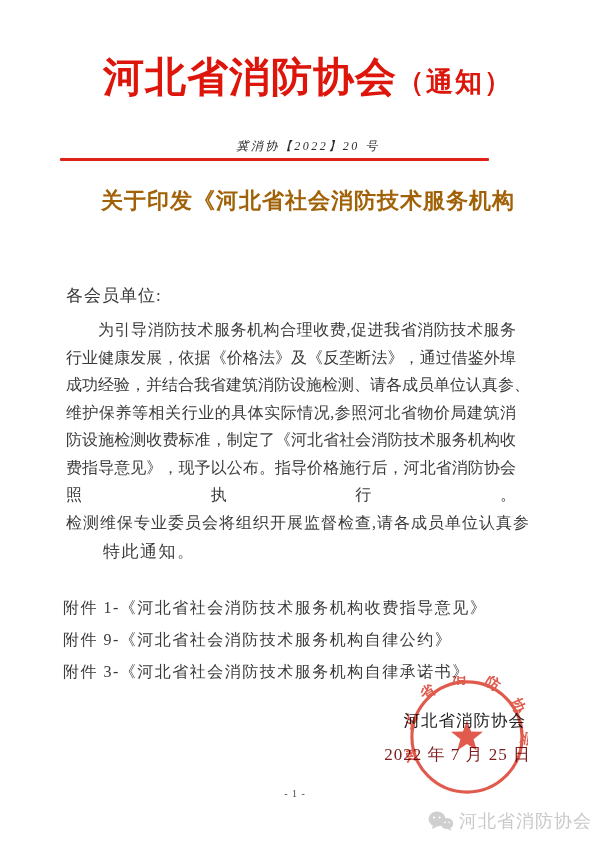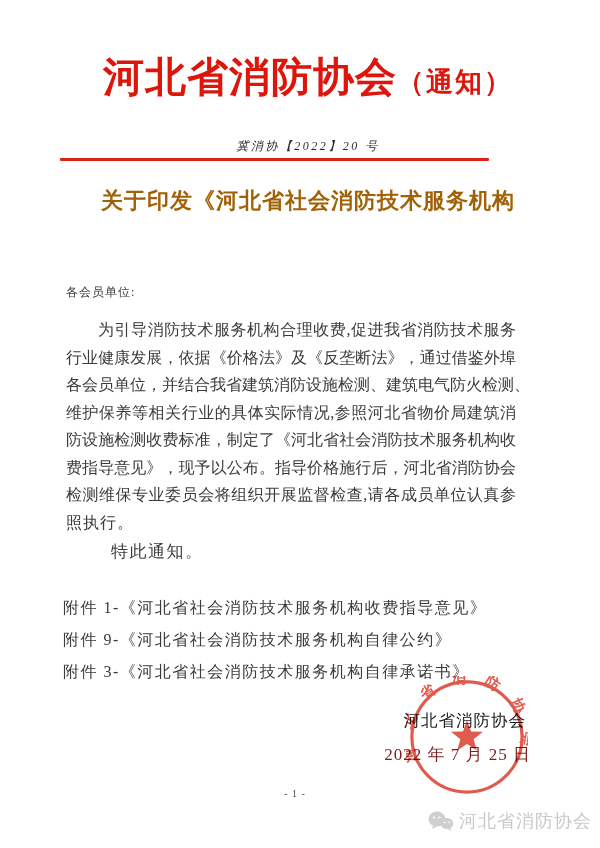--- a/index.html
+++ b/index.html
@@ -57,41 +57,41 @@
     font-size: 22px;
     line-height: 34px;
     color: #a16207;
     letter-spacing: 1px;
   }
 
   
   .salutation {
     position: absolute;
     top: 284px; left: 58px;
-    font-size: 12px;
+    font-size: 17px;
     letter-spacing: 1px;
   }
   .body-lines {
     position: absolute;
     top: 316px; left: 58px;
     width: 450px;
     font-size: 16px;
   }
   .body-lines div {
     height: 27.5px;
     line-height: 27.5px;
     text-align: justify;
     text-align-last: justify;
     white-space: nowrap;
   }
   .body-lines div:first-child { text-indent: 2em; }
   .body-lines div:last-child { text-align-last: left; letter-spacing: 1px; }
   .closing {
     position: absolute;
-    top: 540px; left: 69px;
+    top: 540px; left: 61px;
     font-size: 17px;
     text-indent: 2em;
     letter-spacing: 1.5px;
   }
 
   
   .attachments {
     position: absolute;
     top: 592px; left: 55px;
     font-size: 16px;
@@ -164,26 +164,26 @@
 
   <div class="notice-title">
     <div>关于印发《河北省社会消防技术服务机构</div>
   </div>
 
   <div class="salutation">各会员单位:</div>
 
   <div class="body-lines">
       <div>为引导消防技术服务机构合理收费,促进我省消防技术服务</div>
       <div>行业健康发展，依据《价格法》及《反垄断法》，通过借鉴外埠</div>
-      <div>各会员单位，并结合我省建筑消防设施检测、建筑电气防火检测、</div>
+      <div>成功经验，并结合我省建筑消防设施检测、请各成员单位认真参、</div>
       <div>维护保养等相关行业的具体实际情况,参照河北省物价局建筑消</div>
       <div>防设施检测收费标准，制定了《河北省社会消防技术服务机构收</div>
       <div>费指导意见》，现予以公布。指导价格施行后，河北省消防协会</div>
+      <div>照执行。</div>
       <div>检测维保专业委员会将组织开展监督检查,请各成员单位认真参</div>
-      <div>照执行。</div>
     </div>
 
   <div class="closing">特此通知。</div>
 
   <div class="attachments">
       <div>附件 1-《河北省社会消防技术服务机构收费指导意见》</div>
       <div>附件 9-《河北省社会消防技术服务机构自律公约》</div>
       <div>附件 3-《河北省社会消防技术服务机构自律承诺书》</div>
     </div>
 

